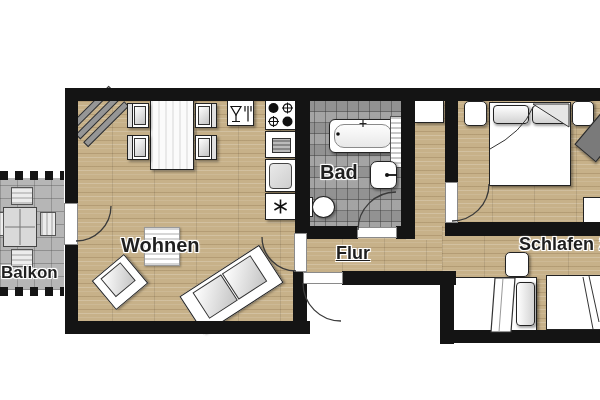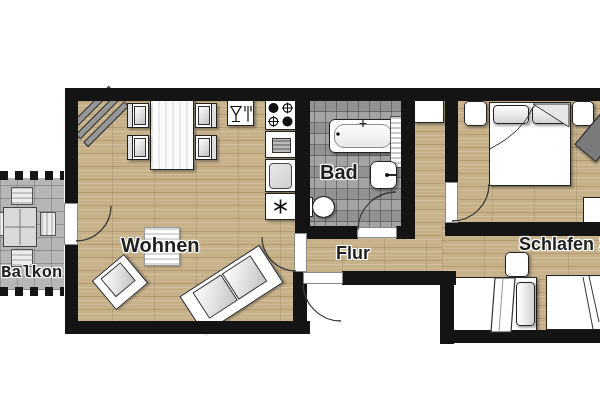--- a/index.html
+++ b/index.html
@@ -193,19 +193,19 @@
       <path d="M490,149 Q523,132 533,107" fill="none" stroke="#333" stroke-width="1"></path>
       <polygon points="495,278 515,278 511,332 491,332" fill="#fff" stroke="#333" stroke-width="1.2"></polygon>
       <path d="M503,278 L499,332" stroke="#999" stroke-width="1" fill="none"></path>
       <path d="M583,277 L593,329 M589,276 L599,322" stroke="#333" stroke-width="1" fill="none"></path>
     </g>
     <g stroke="#777" stroke-width="1">
       <path d="M20,209 V245 M5,227 H35"></path>
     </g>
   </svg>
 
-  <div class="room-label" style="left:1px;top:263px;font-size:17px;font-family:Liberation Mono, monospace;">Balkon</div>
+  <div class="room-label" style="left:1px;top:263px;font-size:17px;">Balkon</div>
   <div class="room-label" style="left:121px;top:201px;font-size:20px;margin-top:33px;">Wohnen</div>
   <div class="room-label" style="left:320px;top:161px;font-size:20px;">Bad</div>
-  <div class="room-label" style="left:336px;top:243px;font-size:18px;">Flur</div>
+  <div class="room-label" style="left:336px;top:243px;font-size:18px;text-decoration:underline;">Flur</div>
   <div class="room-label" style="left:519px;top:234px;font-size:18px;">Schlafen 2</div>
 
 </div>
 
 </body></html>

